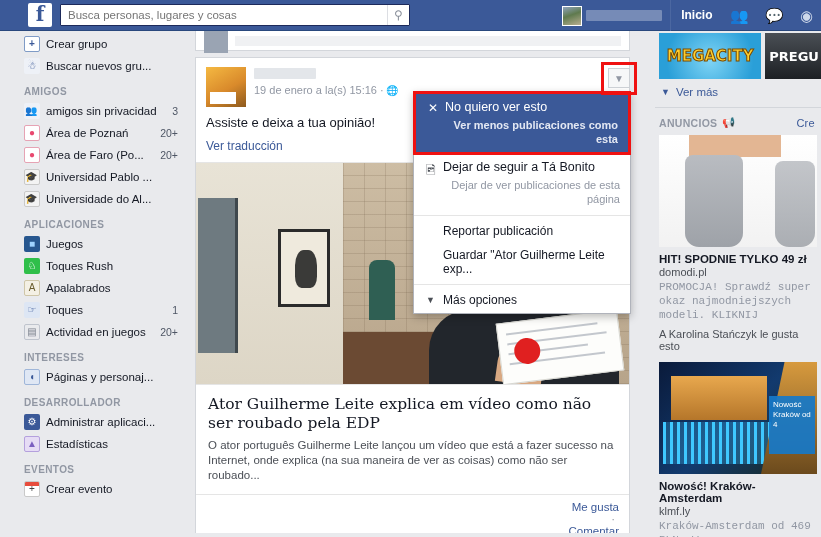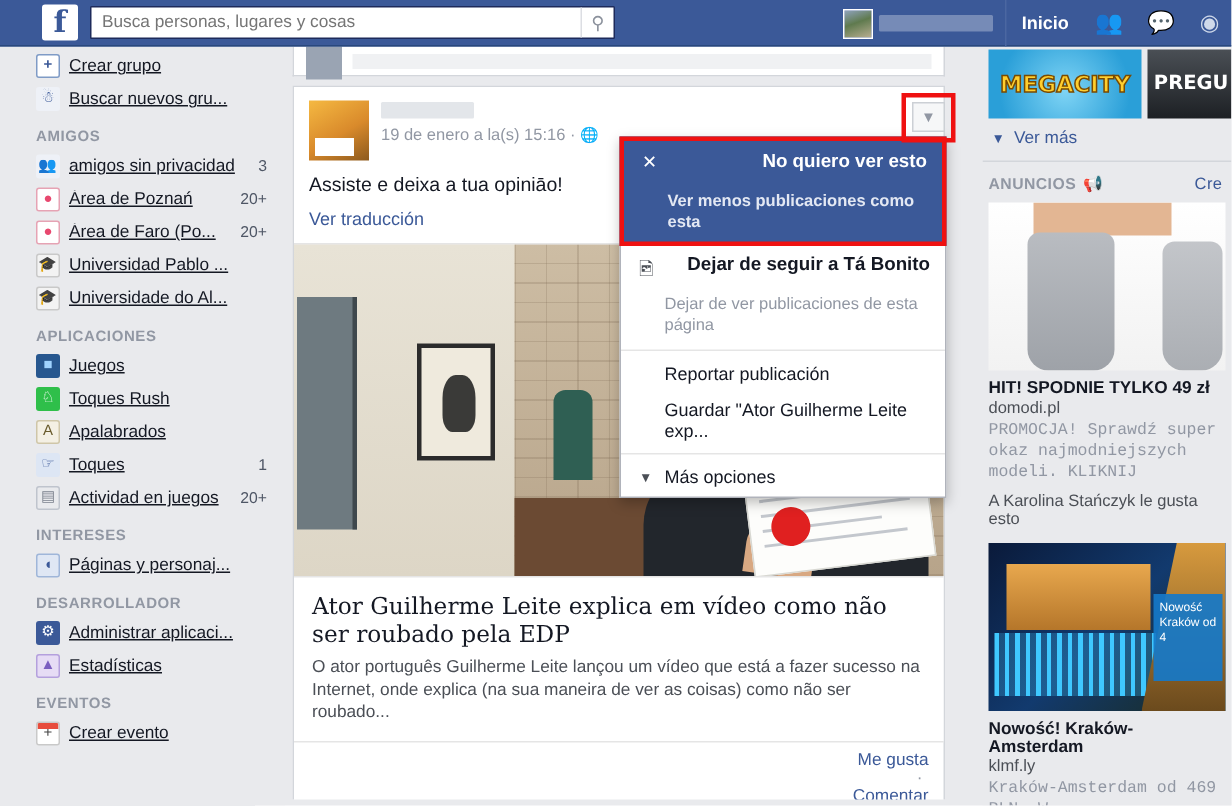--- a/index.html
+++ b/index.html
@@ -75,21 +75,21 @@
     display: flex; align-items: center; height: 22px;
     padding-left: 24px; font-size: 11.5px; color: #141823;
   }
   .sb-ico {
     width: 16px; height: 16px; margin-right: 6px;
     flex: 0 0 16px; border-radius: 2px;
     display: flex; align-items: center; justify-content: center;
     font-size: 10px; line-height: 1; overflow: hidden;
   }
   .sb-label {
-    white-space: nowrap; overflow: hidden; text-overflow: ellipsis; flex: 1; text-decoration: underline;
+    white-space: nowrap; overflow: hidden; text-overflow: ellipsis; flex: 1;
   }
   .sb-count { color: #4e5665; font-size: 10.5px; padding-right: 12px; }
   .sb-head {
     font-size: 10px; color: #9197a3; font-weight: bold;
     letter-spacing: .4px; padding: 9px 0 3px 24px;
   }
   .ic-plus     { background:#fff; border:1px solid #7f9bc6; color:#3b5998; font-weight:bold; }
   .ic-person   { background:#eef1f7; color:#3b5998; }
   .ic-friends  { background:#eef1f7; color:#4267b2; }
   .ic-pin      { background:#fff; border:1px solid #e6a3b4; color:#e8486f; }
@@ -241,22 +241,22 @@
 
   
   #menu {
     position: absolute; left: 413px; top: 91px; width: 218px;
     background: #fff; border: 1px solid #b0b3bb;
     box-shadow: 0 3px 8px rgba(0,0,0,.25);
     z-index: 30;
   }
   .mi { padding: 6px 10px 6px 12px; display: flex; cursor: pointer; }
   .mi-ico { width: 17px; flex: 0 0 17px; font-size: 12px; color: #4b4f56; padding-top: 1px; }
-  .mi-title { font-size: 12.5px; font-weight: bold; color: #141823; text-align: right; }
-  .mi-sub { font-size: 11px; color: #9197a3; line-height: 14px; margin-top: 13px; }
+  .mi-title { font-size: 12.5px; font-weight: normal; color: #141823; }
+  .mi-sub { font-size: 11px; color: #9197a3; line-height: 14px; margin-top: 4px; text-align: right; }
   #mi-hide {
     background: #3b5998; border: 3px solid #ef1111;
     margin: -1px; padding: 6px 10px 6px 12px;
   }
   #mi-hide .mi-ico, #mi-hide .mi-title { color: #fff; }
   #mi-hide .mi-sub { color: #e3e8f3; font-weight: bold; }
   .mi-sep { height: 1px; background: #e5e5e5; margin: 3px 0; }
   .mi-plain { padding: 5px 10px 5px 29px; font-size: 12px; color: #141823; cursor: pointer; }
   .mi-more { padding: 5px 10px 6px 12px; display: flex; align-items: center; font-size: 12px; cursor: pointer; }
   .caret { color: #4b4f56; font-size: 9px; width: 17px; flex: 0 0 17px; }

